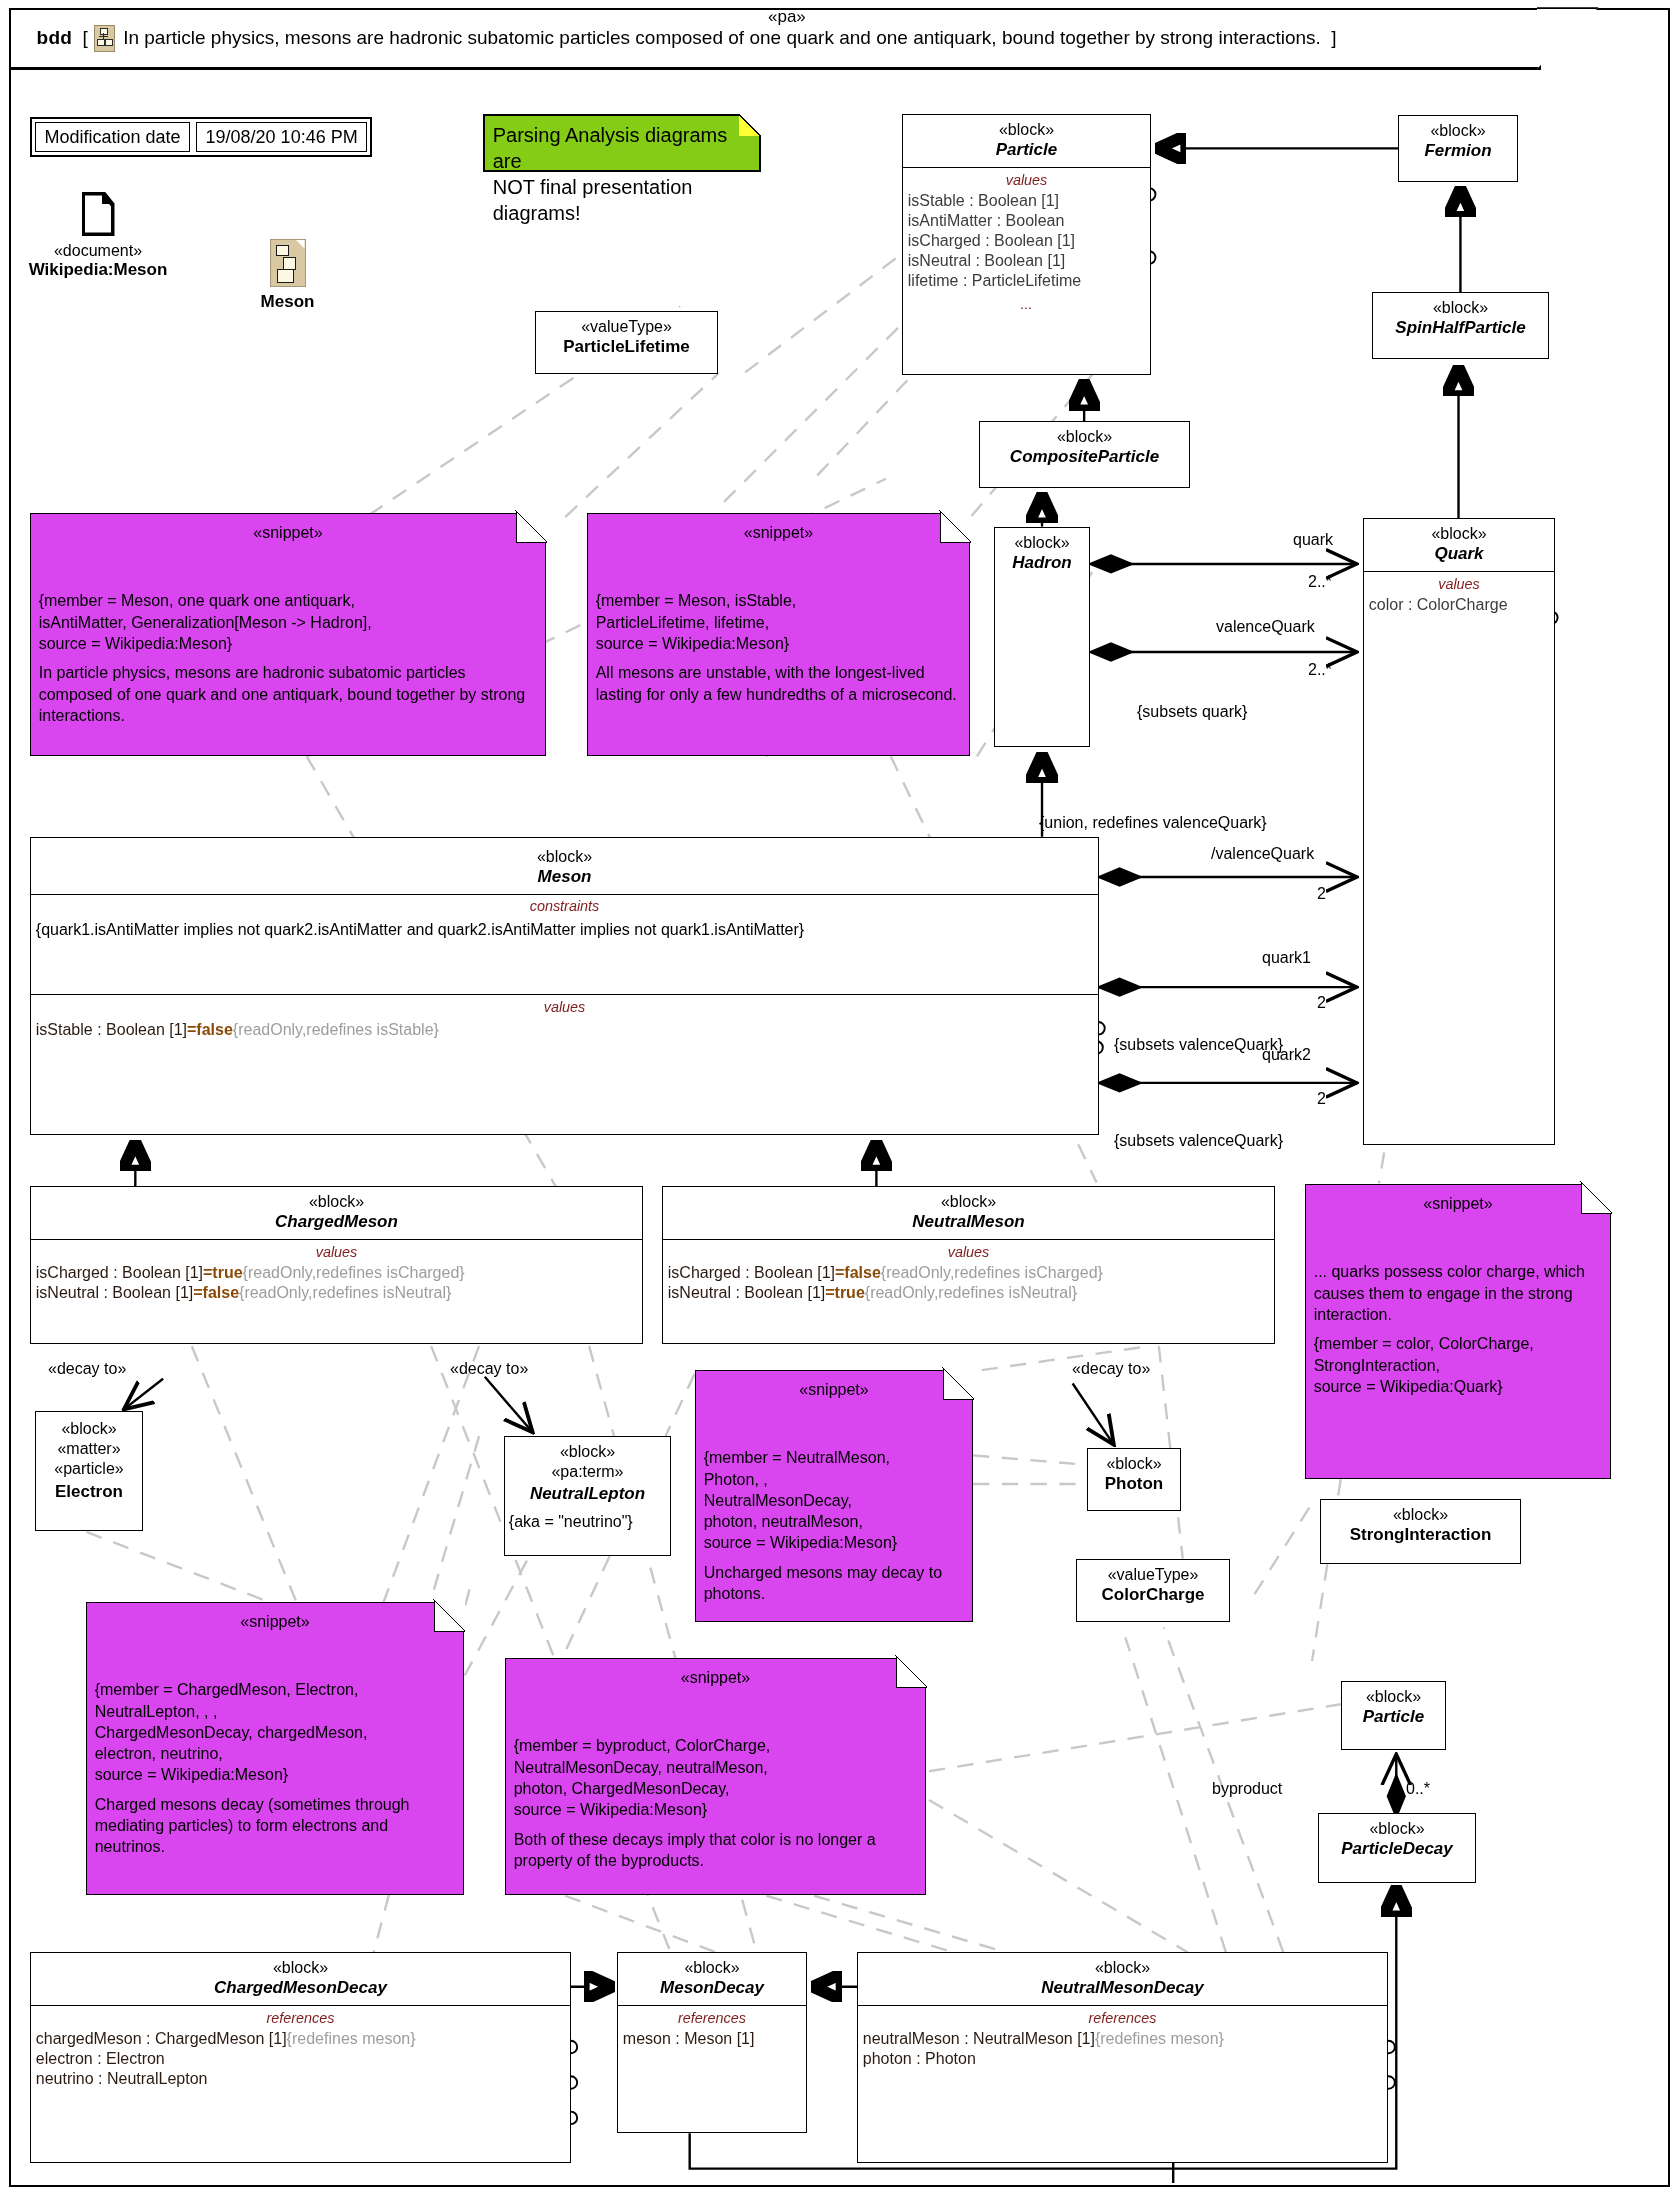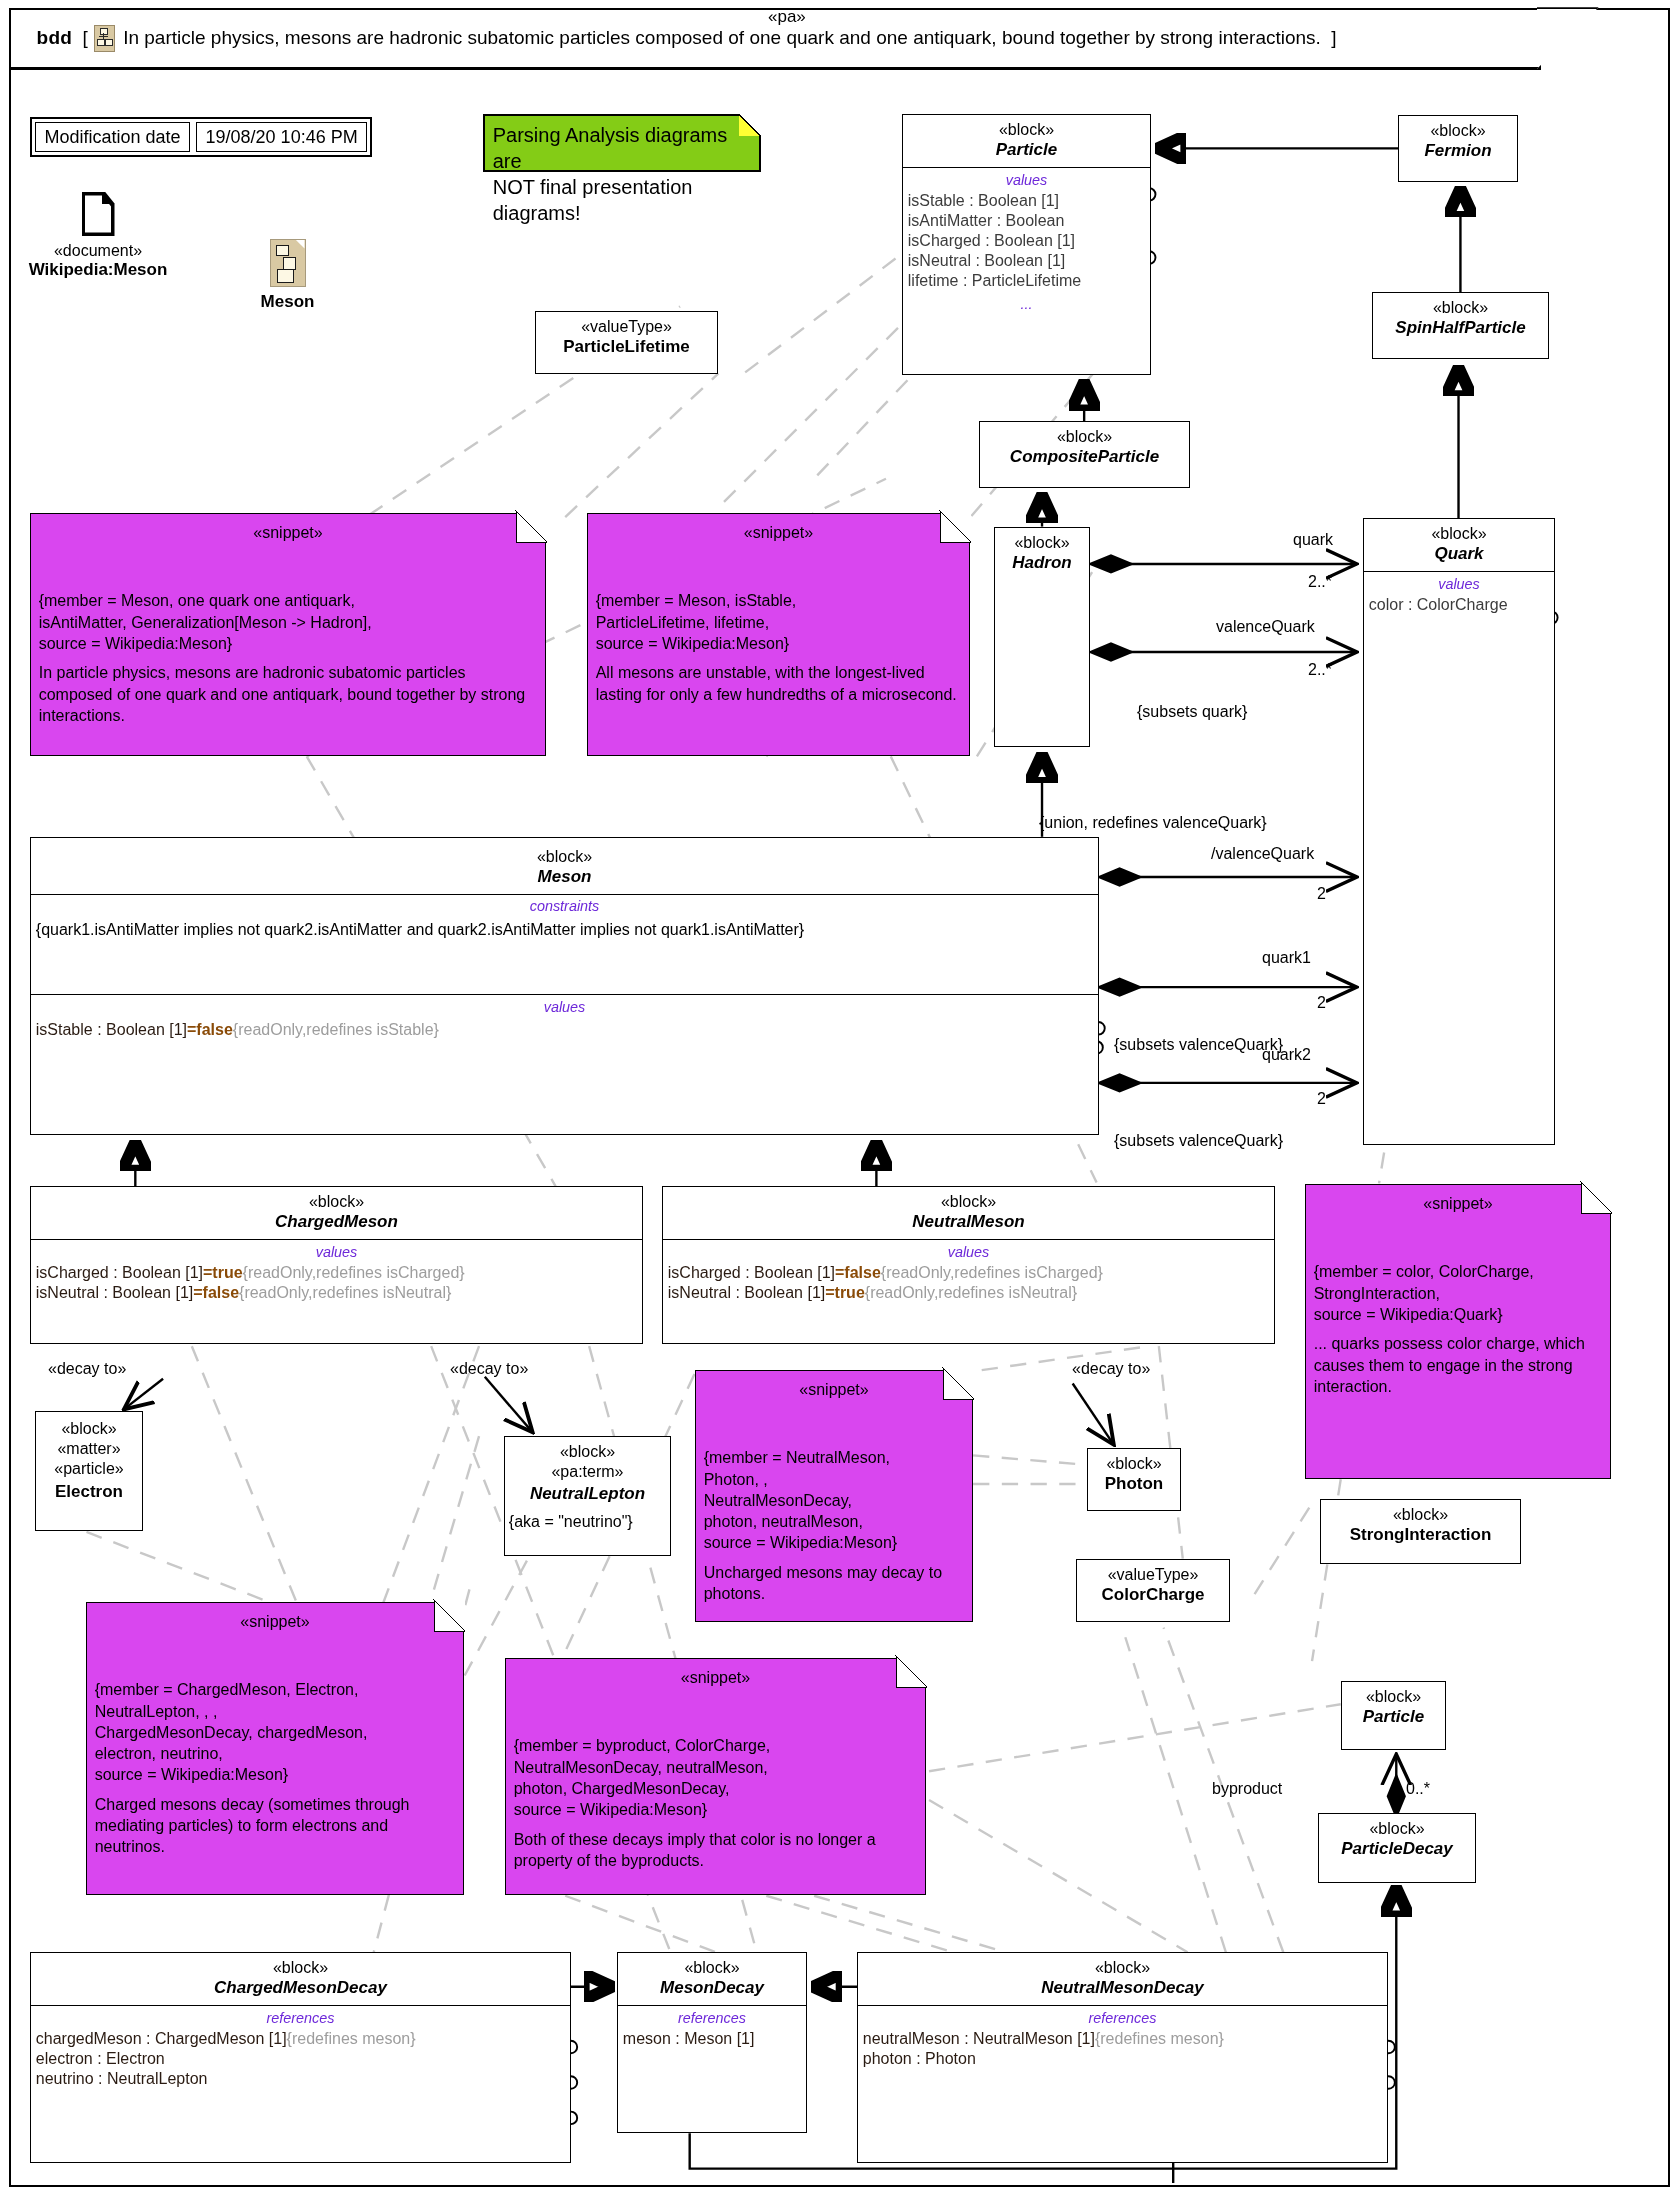--- a/index.html
+++ b/index.html
@@ -28,21 +28,21 @@
   .bdd-icon .v{left:7.2px;top:7.2px;width:1px;height:6.2px;background:#2a2a2a;border:0;}
   .bdd-icon .h{left:3.8px;top:10.5px;width:9px;height:1px;background:#2a2a2a;border:0;}
 
   
   .block{position:absolute;background:#fff;border:1.9px solid #000;box-sizing:border-box;z-index:5;}
   .b-name{text-align:center;padding:4.8px 3.8px 6.7px 3.8px;}
   .stereo{font-size:16px;line-height:1.25;text-align:center;}
   .bname{font-size:17px;font-weight:bold;text-align:center;line-height:1.2;}
   .bname.it{font-style:italic;}
   .compart{border-top:1.9px solid #000;padding:3.8px 4.8px 5.7px 4.8px;}
-  .compart-title{text-align:center;font-style:italic;font-size:14.4px;color:#6d28d9;margin-bottom:2.9px;}
+  .compart-title{text-align:center;font-style:italic;font-size:14.4px;color:#7f1d1d;margin-bottom:2.9px;}
   .feat{font-size:16px;line-height:1.26;white-space:nowrap;color:#3c3c3c;}
   .feat .nm{color:#2a1b12;}
   .feat .val{color:#8a4b08;font-weight:bold;}
   .feat .mod{color:#9d9d9d;}
   .ctext{font-size:16px;line-height:1.25;color:#000;white-space:nowrap;}
 
   
   .note{position:absolute;background:#d946ef;border:1.9px solid #000;box-sizing:border-box;z-index:4;
     padding:6.7px 7.7px 4.8px 7.7px;}
   .note .fold{position:absolute;right:-1.9px;top:-1.9px;width:30px;height:30px;background:#fff;
@@ -376,24 +376,24 @@
 ParticleLifetime, lifetime,
 source = Wikipedia:Meson}</p>
       <p>All mesons are unstable, with the longest-lived lasting for only a few hundredths of a microsecond.</p>
     </div>
   </div>
 
   <div class="note" style="left:1305px;top:1184px;width:306px;height:295px;">
     <div class="fold"></div>
     <div class="note-stereo">«snippet»</div>
     <div class="note-body">
+      <p>... quarks possess color charge, which causes them to engage in the strong interaction.</p>
       <p style="white-space:pre-line;">{member = color, ColorCharge,
 StrongInteraction,
 source = Wikipedia:Quark}</p>
-      <p>... quarks possess color charge, which causes them to engage in the strong interaction.</p>
     </div>
   </div>
 
   <div class="note" style="left:695px;top:1370px;width:278px;height:252px;">
     <div class="fold"></div>
     <div class="note-stereo">«snippet»</div>
     <div class="note-body">
       <p style="white-space:pre-line;">{member = NeutralMeson,
 Photon, ,
 NeutralMesonDecay,

